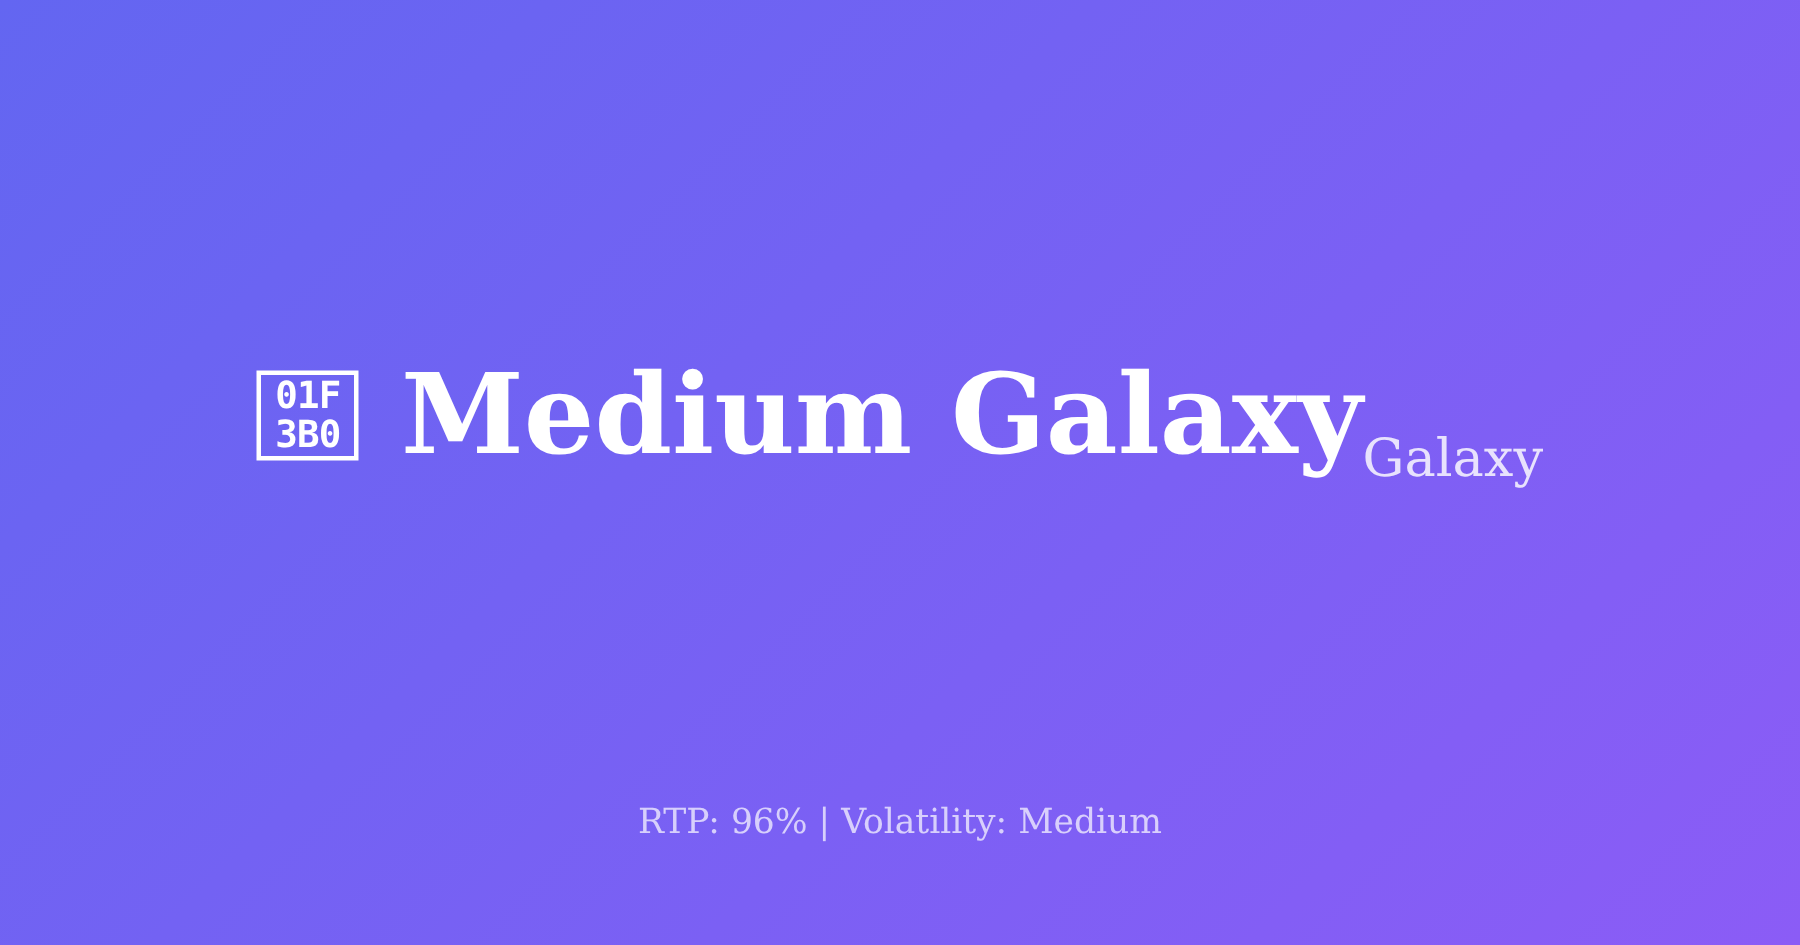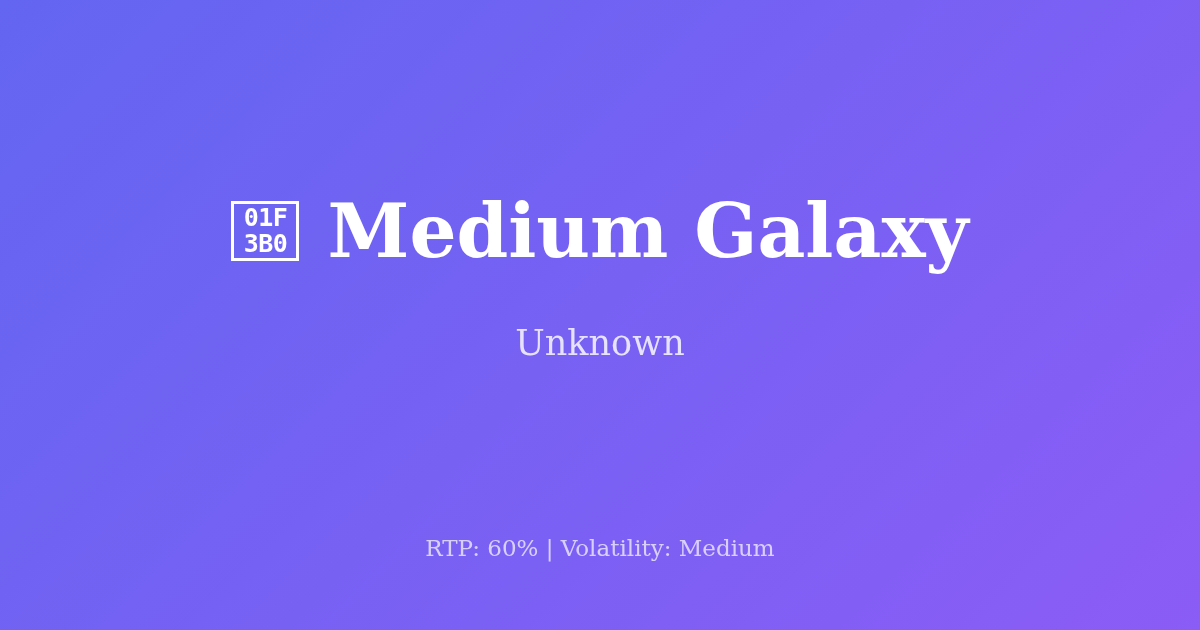--- a/index.html
+++ b/index.html
@@ -26,21 +26,21 @@
     display: flex;
     flex-direction: column;
     align-items: center;
     justify-content: center;
     overflow: hidden;
   }
 
   
   .hero {
     display: flex;
-    flex-direction: column;
+    flex-direction: row;
     align-items: center;
     justify-content: center;
     width: 100%;
     
     transform: translateY(-38px);
   }
 
   .title-row {
     display: flex;
     flex-direction: row;
@@ -129,19 +129,19 @@
 
       <span class="tofu">
         <span class="tofu-row">01F</span>
         <span class="tofu-row">3B0</span>
       </span>
 
       <h1 class="og-title">Medium Galaxy</h1>
 
     </div>
 
-    <p class="og-subtitle">Unknown</p>
+    <p class="og-subtitle">Galaxy</p>
 
   </div>
 
-  <p class="og-meta">RTP: 60% | Volatility: Medium</p>
+  <p class="og-meta">RTP: 96% | Volatility: Medium</p>
 
 </div>
 
 </body></html>

